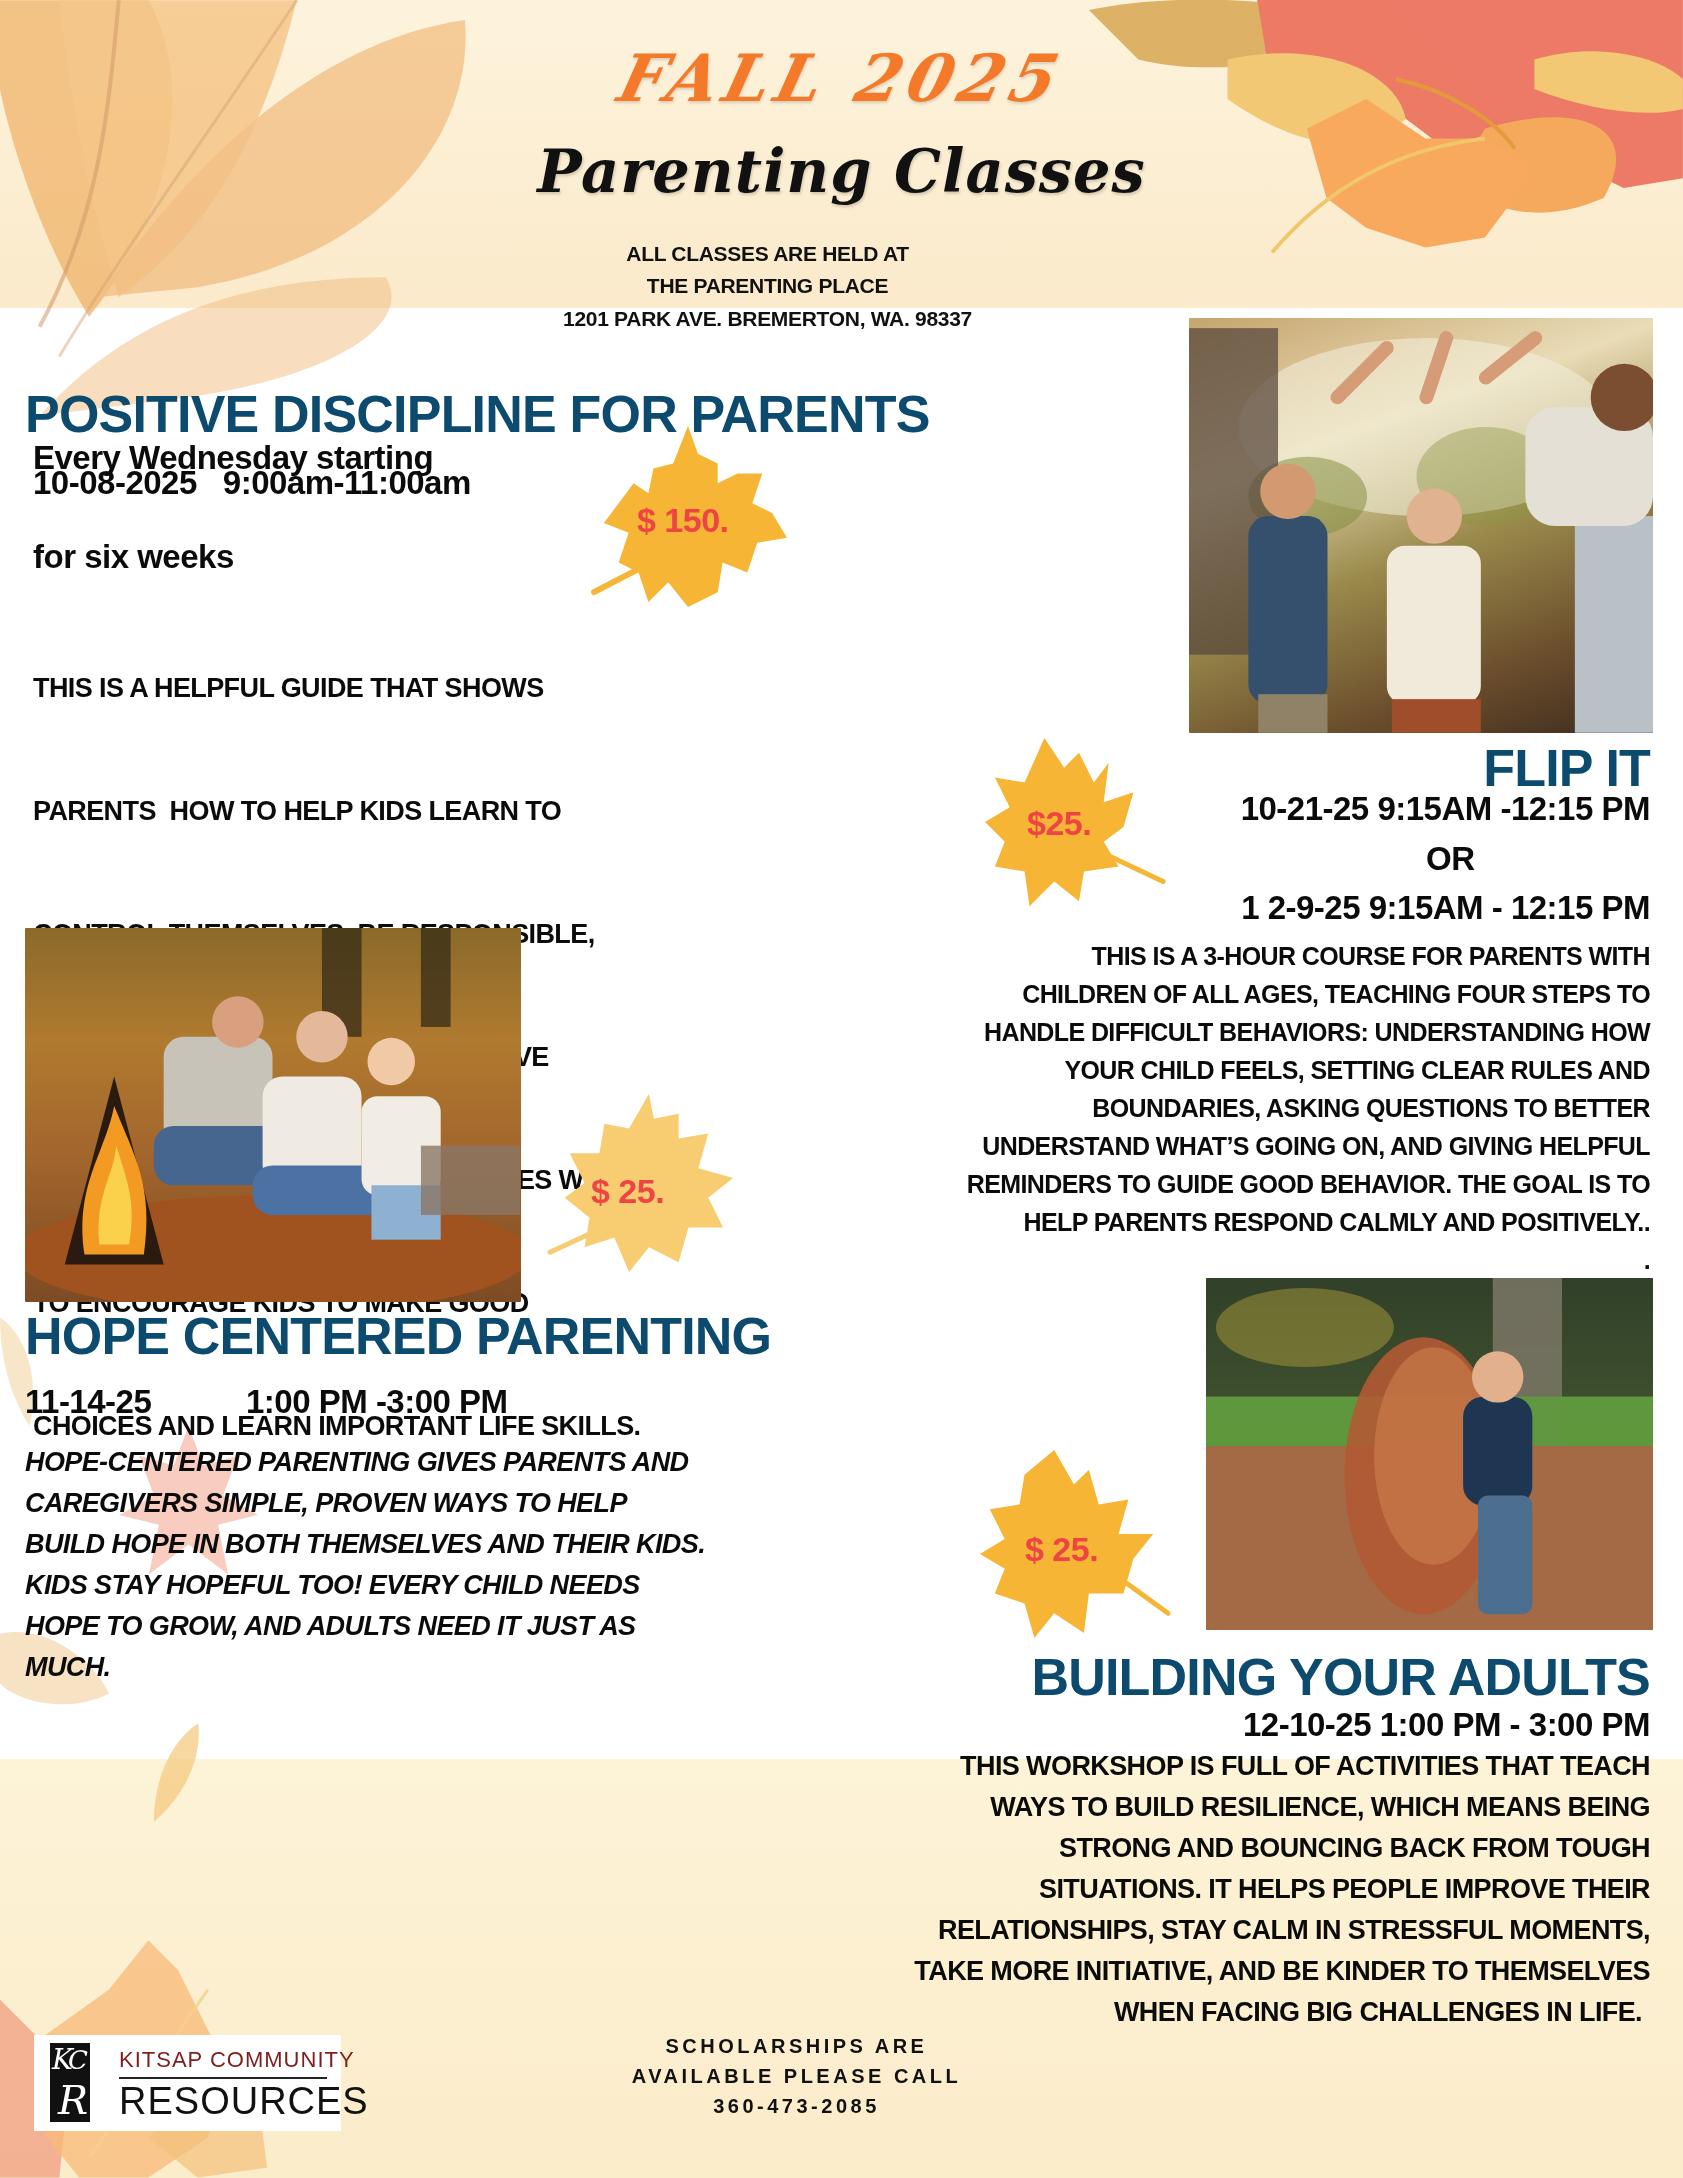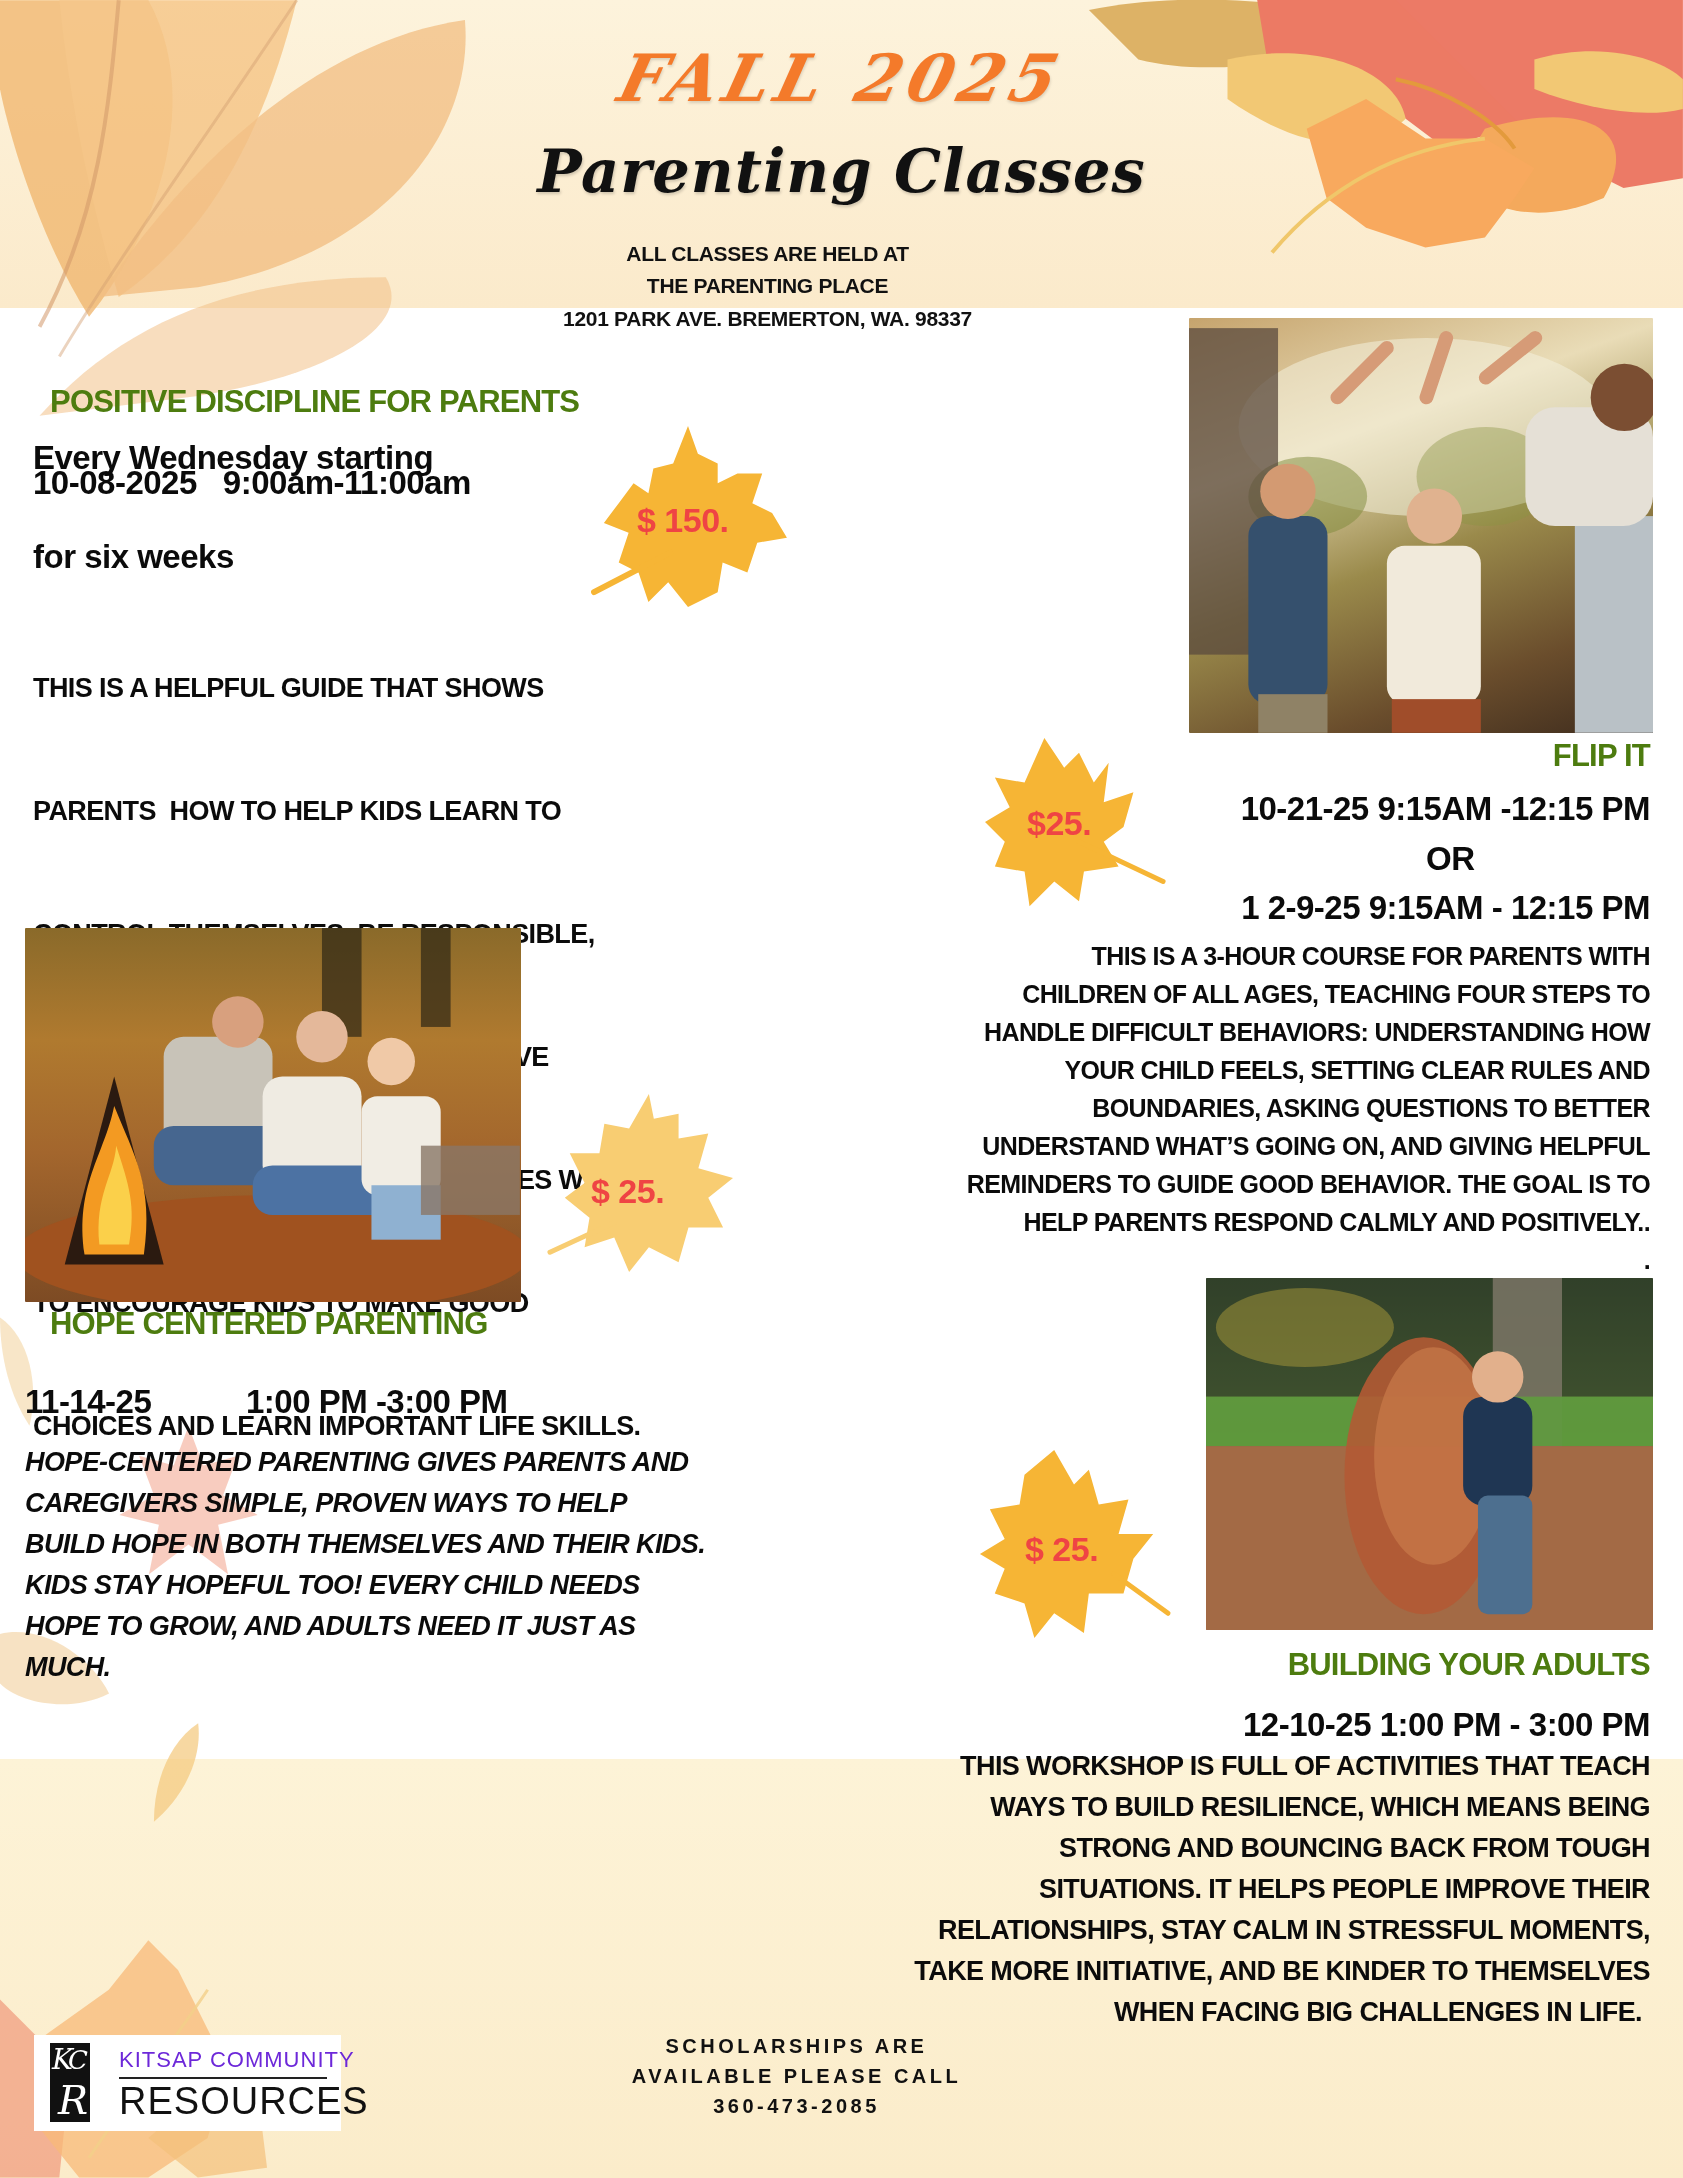--- a/index.html
+++ b/index.html
@@ -37,21 +37,21 @@
     }
     .held-line {
       left: 0; width: 1535px; text-align: center;
       font-family: "Liberation Sans", sans-serif; font-weight: bold;
       font-size: 21px; color: #111; letter-spacing: -0.3px;
     }
 
     
     .h-title {
       font-family: "Liberation Sans", sans-serif; font-weight: bold;
-      font-size: 31px; letter-spacing: -0.8px; color: #4d7c0f; white-space: nowrap; margin-left: 25px;
+      font-size: 52px; letter-spacing: -0.8px; color: #0c4a6e; white-space: nowrap;
     }
     .sub-bold {
       font-family: "Liberation Sans", sans-serif; font-weight: bold;
       font-size: 33px; letter-spacing: -0.5px; white-space: nowrap;
     }
     .body-caps {
       font-family: "Liberation Sans", sans-serif; font-weight: bold;
       font-size: 27px; line-height: 41px; letter-spacing: -0.6px;
       text-transform: uppercase; white-space: nowrap;
     }
@@ -70,21 +70,21 @@
 
     .logo-box {
       left: 34px; top: 2035px; width: 307px; height: 96px; background: #fff;
     }
     .logo-mark {
       position: absolute; left: 16px; top: 8px; width: 40px; height: 79px; background: #111;
     }
     .logo-mark span { position: absolute; color: #fff; font-family: "DejaVu Serif", serif; font-style: italic; }
     .logo-line1 {
       position: absolute; left: 85px; top: 12px; font-family: "Liberation Sans", sans-serif;
-      font-size: 22px; letter-spacing: 1px; color: #6d28d9; white-space: nowrap;
+      font-size: 22px; letter-spacing: 1px; color: #7f1d1d; white-space: nowrap;
     }
     .logo-rule { position: absolute; left: 85px; top: 42px; width: 208px; height: 2px; background: #222; }
     .logo-line2 {
       position: absolute; left: 85px; top: 45px; font-family: "Liberation Sans", sans-serif;
       font-size: 38px; letter-spacing: 1px; color: #111; white-space: nowrap;
     }
     .scholar {
       left: 554px; width: 485px; text-align: center; font-family: "Liberation Sans", sans-serif;
       font-weight: bold; font-size: 20px; letter-spacing: 3.5px; color: #111;
     }

